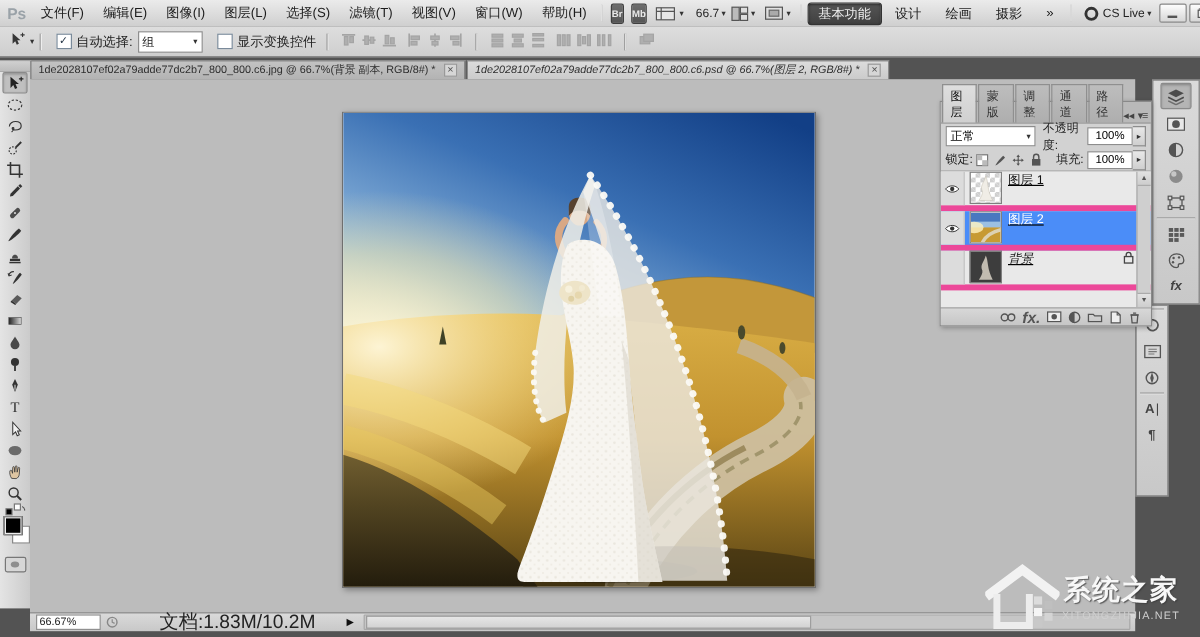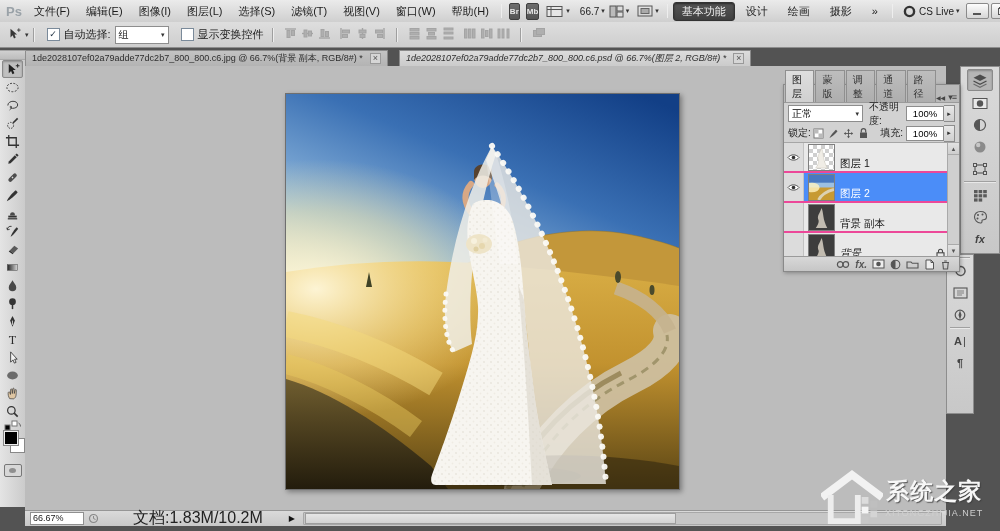--- a/index.html
+++ b/index.html
@@ -36,21 +36,21 @@
   #optionsbar{position:absolute;left:0;top:22px;width:1000px;height:25px;
     background:linear-gradient(#dedede,#cecece);border-bottom:1px solid #8d8d8d;
     display:flex;align-items:center;font-size:11px;color:#222;}
   .chk{width:11px;height:11px;background:#fff;border:1px solid #7a8a9a;margin:0 4px 0 8px;
     display:flex;align-items:center;justify-content:center;font-size:9px;color:#234;line-height:1;}
   .selbox{display:flex;align-items:center;justify-content:space-between;width:46px;height:16px;
     background:#fff;border:1px solid #8e8e8e;margin:0 4px;padding:0 3px;font-size:10px;}
   .opt-ico{margin:0 2px;opacity:.95;}
   .opt-ico.dis svg *{stroke:#a2a2a2;fill:#adadad;}
   
-  #tabbar{position:absolute;left:25px;top:50px;height:16px;display:flex;font-size:9px;color:#2e2e2e;gap:10px;}
+  #tabbar{position:absolute;left:25px;top:50px;height:16px;display:flex;font-size:9px;color:#2e2e2e;}
   .doc-tab{display:flex;align-items:center;padding:0 6px;border:1px solid #8b8b8b;border-bottom:none;
     background:linear-gradient(#c3c3c3,#b3b3b3);margin-right:1px;}
   .doc-tab.active{background:linear-gradient(#dcdcdc,#cbcbcb);font-style:italic;}
   .tab-close{margin-left:7px;font-size:9px;color:#555;border:1px solid #999;background:#d6d6d6;
     width:9px;height:9px;line-height:8px;text-align:center;}
   
   #toolbox{position:absolute;left:0;top:50px;width:25px;height:456px;
     background:linear-gradient(to right,#e4e4e4,#cbcbcb);border-right:1px solid #8d8d8d;border-top:1px solid #a5a5a5;}
   #toolbox .grip{height:8px;background:linear-gradient(#d0d0d0,#bdbdbd);border-bottom:1px solid #aaa;}
   .tool{width:21px;height:18px;margin:0 auto;display:flex;align-items:center;justify-content:center;}
@@ -102,40 +102,40 @@
     background:#fff;border:1px solid #8d8d8d;padding:0 3px;font-size:10px;}
   .lp-label{margin-left:6px;font-size:10px;color:#1d1d1d;}
   .val-box{display:flex;align-items:center;margin-left:3px;}
   .val-box b{display:block;width:32px;height:13px;background:#fff;border:1px solid #8d8d8d;
     font-weight:normal;font-size:9.5px;text-align:center;padding:0 2px;line-height:13px;}
   .spin{width:10px;height:15px;background:linear-gradient(#e8e8e8,#cfcfcf);border:1px solid #8d8d8d;border-left:none;
     font-size:7px;color:#333;display:flex;align-items:center;justify-content:center;}
   #lp-lock-row{display:flex;align-items:center;height:18px;padding:0 4px;border-bottom:1px solid #a6a6a6;}
   .lock-ico{margin:0 2px;display:flex;}
   #lp-list{position:relative;height:113px;background:#e9e9e9;overflow:hidden;}
-  .layer-row{display:flex;align-items:flex-end;height:28px;border-bottom:2px solid #ec4899;background:#e9e9e9;}
+  .layer-row{display:flex;align-items:flex-start;height:28px;border-bottom:5px solid #ec4899;background:#e9e9e9;text-decoration:underline;}
   .layer-row.selected{background:#4b8df8;}
   .eye-cell{width:19px;height:28px;border-right:1px solid #c2c2c2;display:flex;align-items:center;justify-content:center;background:#dcdcdc;flex:none;}
   .thumb{width:25px;height:25px;border:1px solid #7f7f7f;margin:0 5px 0 4px;flex:none;background:#fff;overflow:hidden;}
   .thumb.checker{background:
     linear-gradient(45deg,#cfcfcf 25%,transparent 25%,transparent 75%,#cfcfcf 75%),
     linear-gradient(45deg,#cfcfcf 25%,#fff 25%,#fff 75%,#cfcfcf 75%);
     background-size:8px 8px;background-position:0 0,4px 4px;}
   .thumb.dark{background:#3d3d3d;}
   .layer-name{font-size:10.5px;color:#141414;flex:1;}
   .layer-row.selected .layer-name{color:#fff;}
   .row-lock{margin-right:14px;}
   #lp-scroll{position:absolute;right:0;top:0;width:11px;height:113px;background:#cfcfcf;border-left:1px solid #a9a9a9;}
   .sb-arrow{height:11px;display:flex;align-items:center;justify-content:center;font-size:6px;color:#555;
     background:linear-gradient(#e2e2e2,#cdcdcd);border-bottom:1px solid #aaa;}
   .sb-arrow.bottom{position:absolute;bottom:0;width:100%;border-top:1px solid #aaa;border-bottom:none;}
   #lp-bottom{display:flex;align-items:center;justify-content:flex-end;gap:5px;height:14px;
     background:linear-gradient(#d8d8d8,#c6c6c6);border-top:1px solid #9b9b9b;padding:0 8px 0 0;}
   #lp-bottom .b-ico{display:flex;color:#555;}
-  #lp-fx{font-size:10px;font-style:italic;font-weight:bold;color:#444;}
+  #lp-fx{font-size:13px;font-style:italic;font-weight:bold;color:#444;}
   
   #watermark{position:absolute;right:3px;bottom:2px;width:176px;height:64px;display:flex;align-items:center;}
   #wm-text{display:flex;flex-direction:column;align-items:center;margin-left:2px;}
   #wm-title{font-size:23px;font-weight:bold;color:#f7f7f7;letter-spacing:1px;text-shadow:1px 1px 1px rgba(60,60,60,.8);}
   #wm-url{font-size:9px;color:#cfcfcf;letter-spacing:1px;margin-top:1px;}
   svg{shape-rendering:auto;}
 </style>
 </head>
 <body>
 
@@ -692,27 +692,20 @@
               <path d="M10 26 C13 20 18 17 26 15" stroke="#dcd1b2" stroke-width="3" fill="none"></path>
               <ellipse cx="3" cy="13" rx="8" ry="5" fill="#fff3c0" opacity=".8"></ellipse>
             </svg></span>
         <span class="layer-name">图层 2</span>
       </div>
       <div class="layer-row">
         <span class="eye-cell"></span>
         <span class="thumb dark"><svg width="25" height="25" viewBox="0 0 26 26">
               <path d="M13 3 C12 6 11 8 10 10 C9 12 9 14 10 16 C10.5 18 9 21 7 24 L19 24 C17 20 15.5 16 15 12 C14.5 8 14 5 13 3 Z" fill="#cfc9bd" opacity=".9"></path>
             </svg></span>
-        <span class="layer-name">背景 副本</span>
-      </div>
-      <div class="layer-row">
-        <span class="eye-cell"></span>
-        <span class="thumb dark"><svg width="25" height="25" viewBox="0 0 26 26">
-              <path d="M13 3 C12 6 11 8 10 10 C9 12 9 14 10 16 C10.5 18 9 21 7 24 L19 24 C17 20 15.5 16 15 12 C14.5 8 14 5 13 3 Z" fill="#cfc9bd" opacity=".9"></path>
-            </svg></span>
         <span class="layer-name" style="font-style:italic">背景</span>
         <span class="row-lock"><svg width="9" height="11" viewBox="0 0 9 11">
               <rect x="1" y="4.8" width="7" height="5.4" fill="none" stroke="#444" stroke-width="1.1"></rect>
               <path d="M2.5 4.8 V3.3 a2 2 0 0 1 4 0 V4.8" fill="none" stroke="#444" stroke-width="1.1"></path>
             </svg></span>
       </div>
       <div id="lp-scroll">
         <div class="sb-arrow">▲</div>
         <div class="sb-arrow bottom">▼</div>
       </div>

